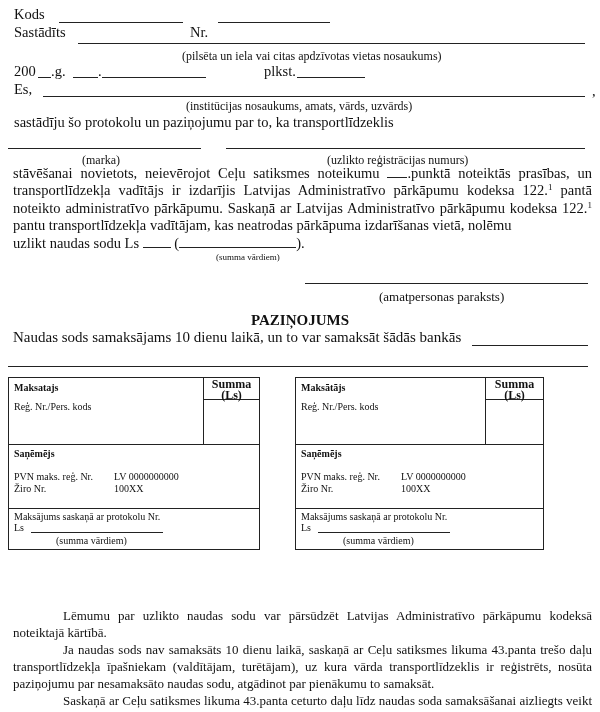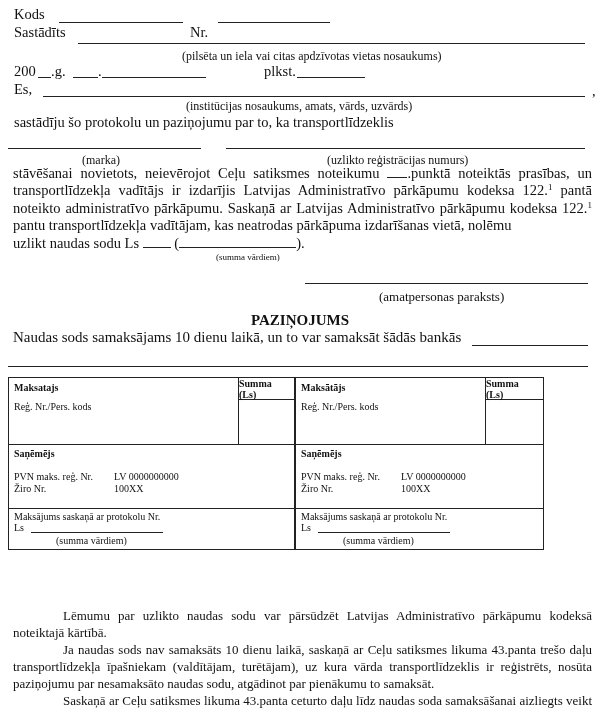--- a/index.html
+++ b/index.html
@@ -26,22 +26,22 @@
     font-size: 10px; line-height: 12px;
   }
   .box .row { position: absolute; left: 0; right: 0; border-bottom: 1px solid #222; }
   .box .lbl { position: absolute; white-space: nowrap; }
   .box .b { font-weight: bold; }
   .box .summa {
     position: absolute; top: 0; right: 0; width: 55px; height: 66px;
     border-left: 1px solid #222;
   }
   .box .summa .hdr {
-    height: 22px; border-bottom: 1px solid #222; 
-    font-weight: bold; font-size: 10px; line-height: 10.5px; padding-top: 1px; box-sizing: border-box;
+    height: 22px; border-bottom: 1px solid #222; text-align: center;
+    font-weight: bold; font-size: 12px; line-height: 10.5px; padding-top: 1px; box-sizing: border-box;
   }
   .para2 {
     position: absolute; left: 13px; width: 579px;
     font-size: 13px; line-height: 16.8px; text-align: justify; margin-top: 48px;
   }
   .indent { text-indent: 50px; }
 </style>
 </head>
 <body>
 
@@ -84,21 +84,21 @@
 <span class="abs t9" style="left:216px;top:252px;">(summa vārdiem)</span>
 
 <div class="line" style="left:305px;top:283px;width:283px;"></div>
 <span class="abs t12" style="left:379px;top:290px;font-size:13px;">(amatpersonas paraksts)</span>
 
 <span class="abs" style="left:0;width:600px;text-align:center;top:312px;font-size:15px;font-weight:bold;">PAZIŅOJUMS</span>
 <span class="abs t14" style="left:13px;top:329px;font-size:15px;">Naudas sods samaksājams 10 dienu laikā, un to var samaksāt šādās bankās</span>
 <div class="line" style="left:472px;top:345px;width:116px;"></div>
 <div class="line" style="left:8px;top:366px;width:580px;"></div>
 
-<div class="box" style="left:8px;width:287px;padding-left:8px;">
+<div class="box" style="left:8px;width:252px;padding-left:8px;">
   <div class="row" style="top:0;height:66px;">
     <span class="lbl b" style="left:5px;top:4px;">Maksatajs</span>
     <span class="lbl" style="left:5px;top:23px;">Reģ. Nr./Pers. kods</span>
     <div class="summa">
       <div class="hdr">
         <div>Summa</div>
         <div>(Ls)</div>
       </div>
     </div>
   </div>

